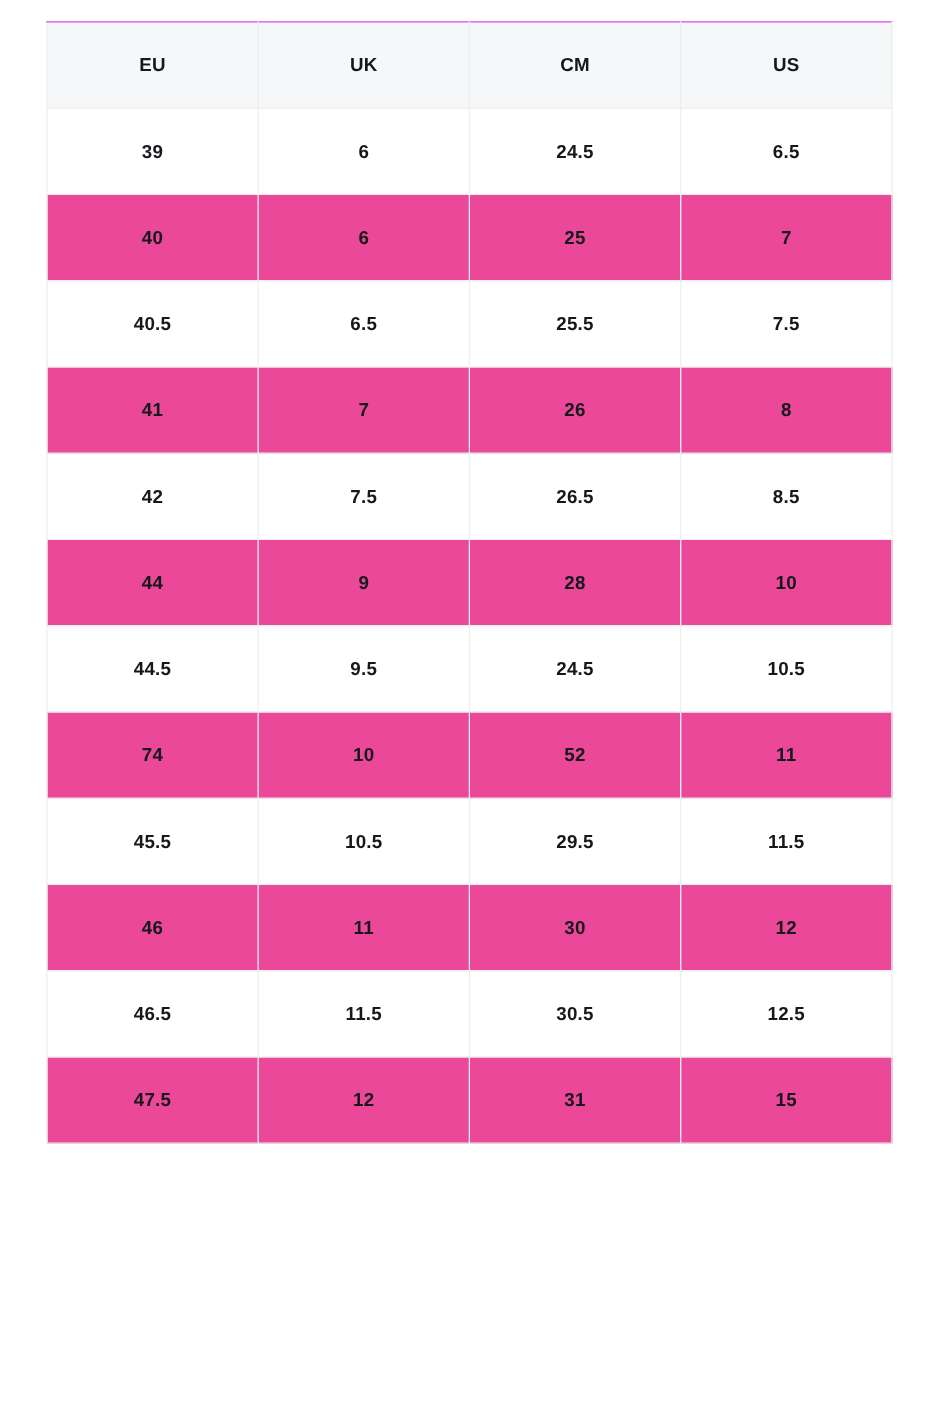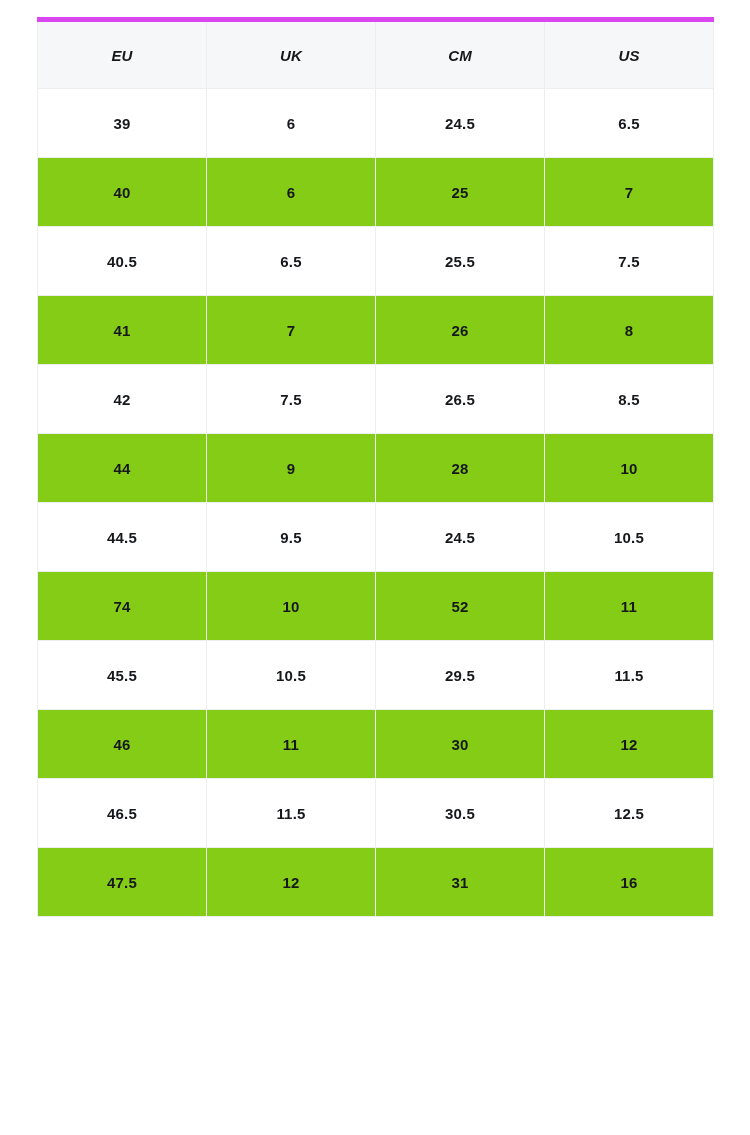--- a/index.html
+++ b/index.html
@@ -42,32 +42,31 @@
     font-size: 15px;
     font-weight: 700;
     color: #16181c;
     letter-spacing: 0.2px;
     border-right: 1px solid #eceef0;
     border-bottom: 1px solid #eceef0;
     box-sizing: border-box;
   }
   #size-table thead th {
     background: #f6f7f9;
-    border-top: 5px solid #d946ef;
-    font-style: italic;
+    border-top: 1px solid #d946ef;
   }
   #size-table thead th:first-child,
   #size-table tbody td:first-child {
     border-left: 1px solid #eceef0;
   }
   #size-table tbody tr.odd td {
     background: #ffffff;
   }
   #size-table tbody tr.even td {
-    background: #84cc16;
+    background: #ec4899;
   }
 </style>
 </head>
 <body>
 
 <div id="page">
   <table id="size-table">
     <colgroup>
       <col class="c0">
         <col class="c1">
@@ -146,17 +145,17 @@
         <tr class="odd">
           <td>46.5</td>
           <td>11.5</td>
           <td>30.5</td>
           <td>12.5</td>
         </tr>
         <tr class="even">
           <td>47.5</td>
           <td>12</td>
           <td>31</td>
-          <td>16</td>
+          <td>15</td>
         </tr>
       </tbody>
   </table>
 </div>
 
 </body></html>

